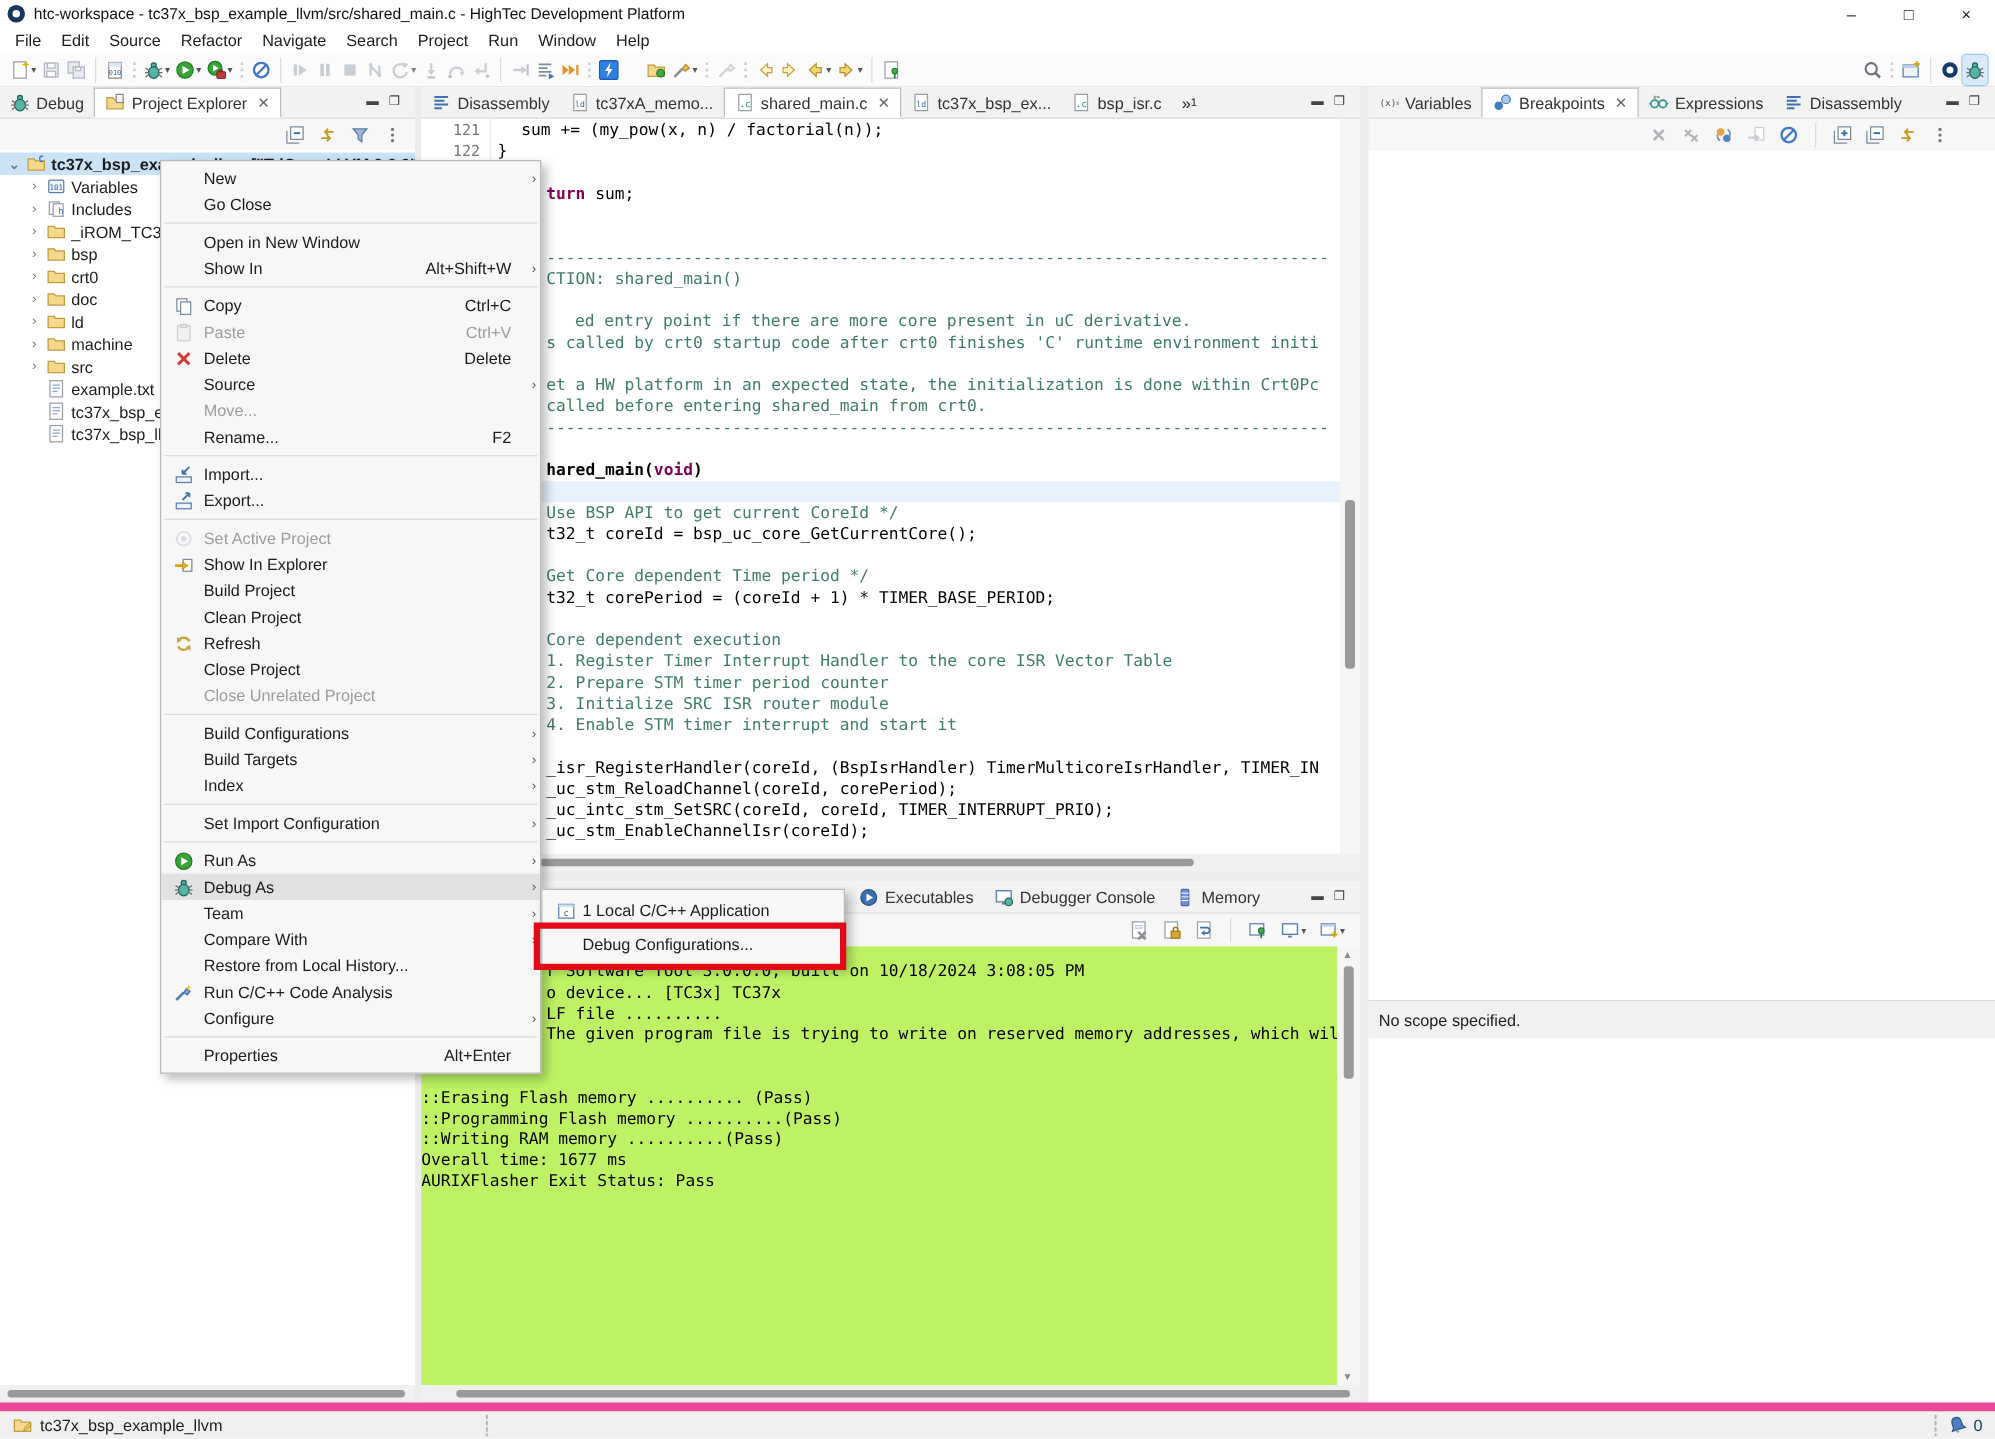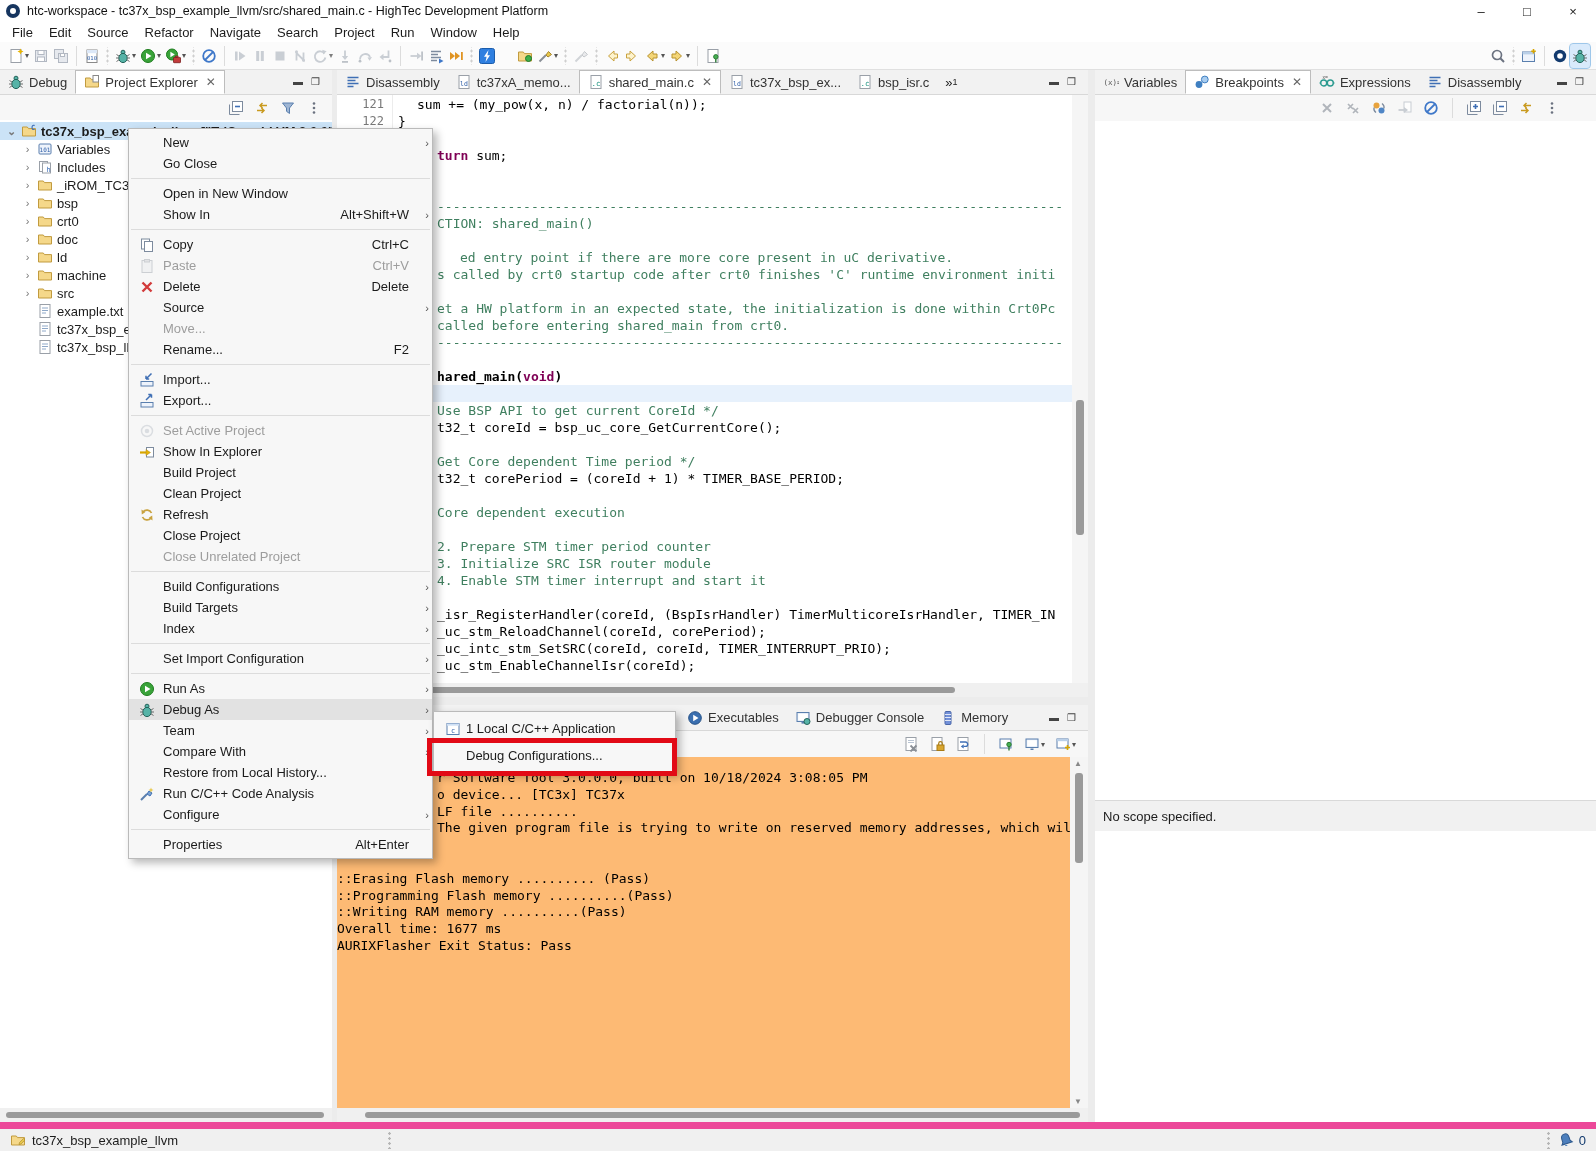--- a/index.html
+++ b/index.html
@@ -658,20 +658,21 @@
           <div class="codeline" style="left:100px;top:205px;"><span class="seg-comment">et a HW platform in an expected state, the initialization is done within Crt0Pc</span></div>
           <div class="codeline" style="left:100px;top:222px;"><span class="seg-comment">called before entering shared_main from crt0.</span></div>
           <div class="codeline" style="left:100px;top:239px;"><span class="seg-comment">--------------------------------------------------------------------------------</span></div>
           <div class="codeline" style="left:100px;top:273px;"><span class="seg-code-bold">hared_main(</span><span class="seg-kw">void</span><span class="seg-code-bold">)</span></div>
           <div class="abs" style="left:56px;top:290px;width:679px;height:17px;background:#e7f1fc;"></div>
           <div class="codeline" style="left:100px;top:307px;"><span class="seg-comment">Use BSP API to get current CoreId */</span></div>
           <div class="codeline" style="left:100px;top:324px;"><span class="seg-code">t32_t coreId = bsp_uc_core_GetCurrentCore();</span></div>
           <div class="codeline" style="left:100px;top:358px;"><span class="seg-comment">Get Core dependent Time period */</span></div>
           <div class="codeline" style="left:100px;top:375px;"><span class="seg-code">t32_t corePeriod = (coreId + 1) * TIMER_BASE_PERIOD;</span></div>
           <div class="codeline" style="left:100px;top:409px;"><span class="seg-comment">Core dependent execution</span></div>
+          <div class="codeline" style="left:100px;top:426px;"><span class="seg-comment">1. Register Timer Interrupt Handler to the core ISR Vector Table</span></div>
           <div class="codeline" style="left:100px;top:443px;"><span class="seg-comment">2. Prepare STM timer period counter</span></div>
           <div class="codeline" style="left:100px;top:460px;"><span class="seg-comment">3. Initialize SRC ISR router module</span></div>
           <div class="codeline" style="left:100px;top:477px;"><span class="seg-comment">4. Enable STM timer interrupt and start it</span></div>
           <div class="codeline" style="left:100px;top:511px;"><span class="seg-code">_isr_RegisterHandler(coreId, (BspIsrHandler) TimerMulticoreIsrHandler, TIMER_IN</span></div>
           <div class="codeline" style="left:100px;top:528px;"><span class="seg-code">_uc_stm_ReloadChannel(coreId, corePeriod);</span></div>
           <div class="codeline" style="left:100px;top:545px;"><span class="seg-code">_uc_intc_stm_SetSRC(coreId, coreId, TIMER_INTERRUPT_PRIO);</span></div>
           <div class="codeline" style="left:100px;top:562px;"><span class="seg-code">_uc_stm_EnableChannelIsr(coreId);</span></div>
         </div>
       <div class="sctrack" style="left:735px;top:25px;width:16px;height:588px;background:#f5f5f5;">
         <div class="scthumb" style="left:4px;top:305px;width:8px;height:135px;"></div>
@@ -769,21 +770,21 @@
             <span class="ico">
               <svg width="16" height="16" viewBox="0 0 16 16" xmlns="http://www.w3.org/2000/svg">
                 <rect x="2" y="3" width="11" height="9" fill="#fff" stroke="#5a7fae"></rect>
                 <rect x="2" y="3" width="11" height="2.2" fill="#b9cfe8"></rect>
                 <path d="M12.5 9 v5 M10 11.5 h5" stroke="#d7a500" stroke-width="1.6"></path>
               </svg>
             </span>
             <span class="caret">▾</span>
           </span>
         </div>
-      <div class="abs" id="console-content" style="left:0;top:52px;width:733px;height:351px;background:#fdba74;overflow:hidden;">
+      <div class="abs" id="console-content" style="left:0;top:52px;width:733px;height:351px;background:#bef264;overflow:hidden;">
           <div class="conline" style="left:100px;top:12px;">r Software Tool 3.0.0.0, built on 10/18/2024 3:08:05 PM</div>
           <div class="conline" style="left:100px;top:28.8px;">o device... [TC3x] TC37x</div>
           <div class="conline" style="left:100px;top:45.6px;">LF file ..........</div>
           <div class="conline" style="left:100px;top:62.400000000000006px;">The given program file is trying to write on reserved memory addresses, which wil</div>
           <div class="conline" style="left:100px;top:79.2px;"></div>
           <div class="conline" style="left:0px;top:112.80000000000001px;">::Erasing Flash memory .......... (Pass)</div>
           <div class="conline" style="left:0px;top:129.60000000000002px;">::Programming Flash memory ..........(Pass)</div>
           <div class="conline" style="left:0px;top:146.4px;">::Writing RAM memory ..........(Pass)</div>
           <div class="conline" style="left:0px;top:163.20000000000002px;">Overall time: 1677 ms</div>
           <div class="conline" style="left:0px;top:180px;">AURIXFlasher Exit Status: Pass</div>

